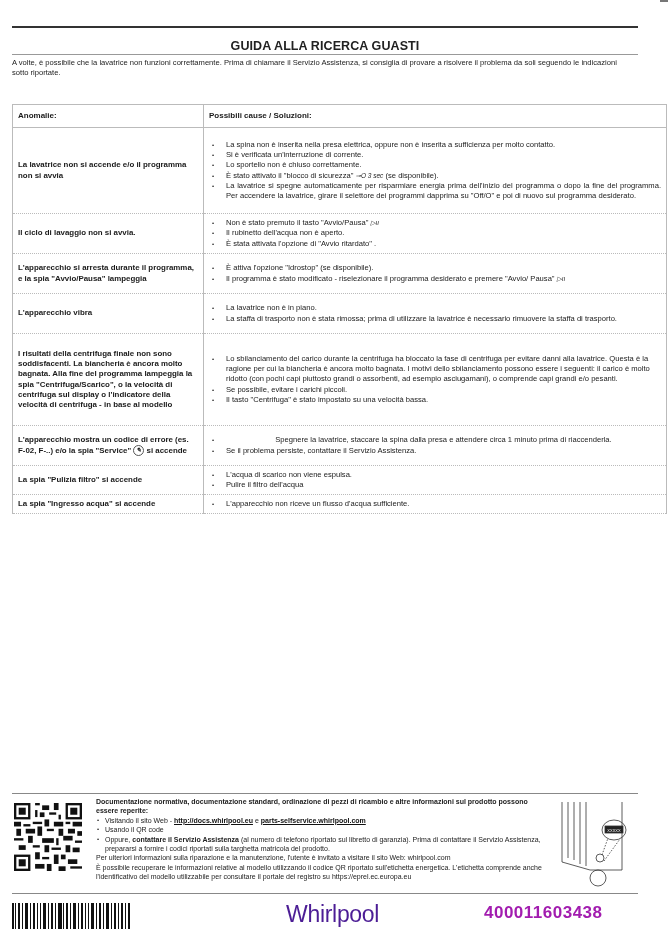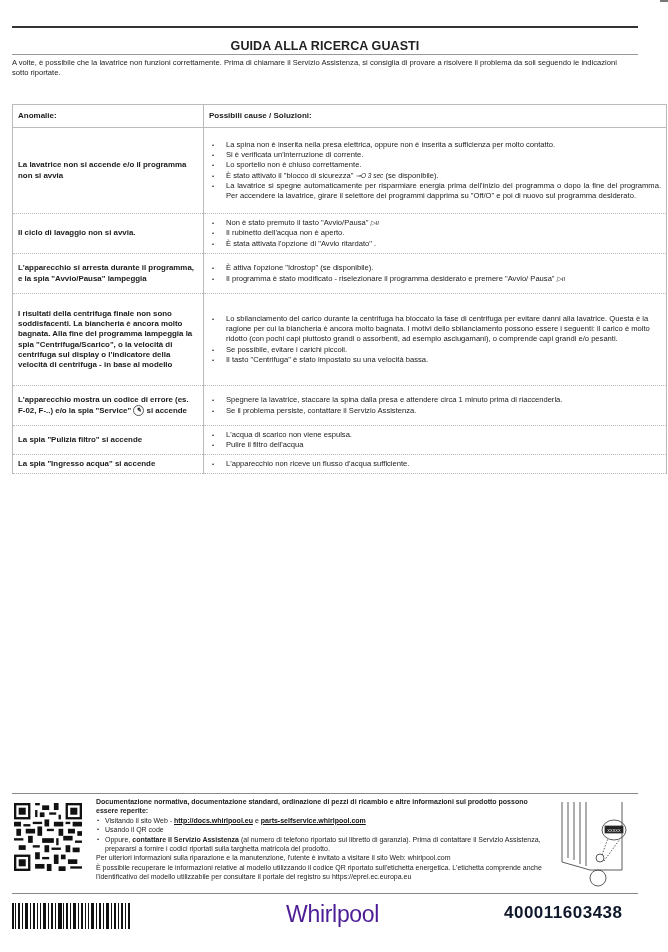--- a/index.html
+++ b/index.html
@@ -33,21 +33,21 @@
   .foot-text { position: absolute; left: 96px; top: 797px; width: 450px; font-size: 7px; line-height: 9.4px; color: #222; }
   .foot-text .h { font-weight: bold; }
   .foot-text ul { list-style: none; margin: 0; padding: 0; }
   .foot-text ul li { position: relative; padding-left: 9px; }
   .foot-text ul li::before { content: "•"; position: absolute; left: 1px; font-size: 6px; }
   .foot-text a { color: #111; font-weight: bold; text-decoration: underline; }
   .appliance { position: absolute; left: 560px; top: 800px; width: 80px; height: 88px; }
   .bottom-rule { position: absolute; left: 12px; top: 893px; width: 626px; height: 1px; background: #888; }
   .barcode { position: absolute; left: 12px; top: 903px; width: 118px; height: 26px; }
   .brand { position: absolute; left: 286px; top: 901px; font-size: 23px; color: #4c1d95; letter-spacing: -0.3px; }
-  .code { position: absolute; left: 504px; top: 903px; font-size: 17px; font-weight: bold; color: #0f172a; letter-spacing: 0.5px; }
+  .code { position: absolute; left: 484px; top: 903px; font-size: 17px; font-weight: bold; color: #a21caf; letter-spacing: 0.5px; }
 </style>
 </head>
 <body>
 
 <div class="corner-mark"></div>
 <div class="top-rule"></div>
 <div class="title">GUIDA ALLA RICERCA GUASTI</div>
 <div class="intro">A volte, è possibile che la lavatrice non funzioni correttamente. Prima di chiamare il Servizio Assistenza, si consiglia di provare a risolvere il problema da soli seguendo le indicazioni sotto riportate.</div>
 
 <table class="tg">
@@ -82,35 +82,44 @@
     </tr>
     <tr style="height:40px">
       <td class="c1">L'apparecchio si arresta durante il programma, e la spia "Avvio/Pausa" lampeggia</td>
       <td class="c2">
         <ul class="bul">
           <li>È attiva l'opzione "Idrostop" (se disponibile).</li>
           <li><span>Il programma è stato modificato - riselezionare il programma desiderato e premere "Avvio/ Pausa"</span> <span class="ico">▷ıı</span></li>
         </ul>
       </td>
     </tr>
+    <tr style="height:40px">
+      <td class="c1">L'apparecchio vibra</td>
+      <td class="c2">
+        <ul class="bul">
+          <li>La lavatrice non è in piano.</li>
+          <li>La staffa di trasporto non è stata rimossa; prima di utilizzare la lavatrice è necessario rimuovere la staffa di trasporto.</li>
+        </ul>
+      </td>
+    </tr>
     <tr style="height:92px">
       <td class="c1">I risultati della centrifuga finale non sono soddisfacenti. La biancheria è ancora molto bagnata. Alla fine del programma lampeggia la spia "Centrifuga/Scarico", o la velocità di centrifuga sul display o l'indicatore della velocità di centrifuga - in base al modello</td>
       <td class="c2">
         <ul class="bul">
           <li style="text-align:left">Lo sbilanciamento del carico durante la centrifuga ha bloccato la fase di centrifuga per evitare danni alla lavatrice. Questa è la ragione per cui la biancheria è ancora molto bagnata. I motivi dello sbilanciamento possono essere i seguenti: il carico è molto ridotto (con pochi capi piuttosto grandi o assorbenti, ad esempio asciugamani), o comprende capi grandi e/o pesanti.</li>
           <li>Se possibile, evitare i carichi piccoli.</li>
           <li>Il tasto "Centrifuga" è stato impostato su una velocità bassa.</li>
         </ul>
       </td>
     </tr>
     <tr style="height:40px">
       <td class="c1"><span>L'apparecchio mostra un codice di errore (es. F-02, F-..) e/o la spia "Service"</span> <span class="svc">✎</span><span> si accende</span></td>
       <td class="c2">
         <ul class="bul">
-          <li style="text-align:left">Spegnere la lavatrice, staccare la spina dalla presa e attendere circa 1 minuto prima di riaccenderla.</li>
+          <li style="text-align:center">Spegnere la lavatrice, staccare la spina dalla presa e attendere circa 1 minuto prima di riaccenderla.</li>
           <li>Se il problema persiste, contattare il Servizio Assistenza.</li>
         </ul>
       </td>
     </tr>
     <tr style="height:29px">
       <td class="c1">La spia "Pulizia filtro" si accende</td>
       <td class="c2">
         <ul class="bul">
           <li>L'acqua di scarico non viene espulsa.</li>
           <li>Pulire il filtro dell'acqua</li>

